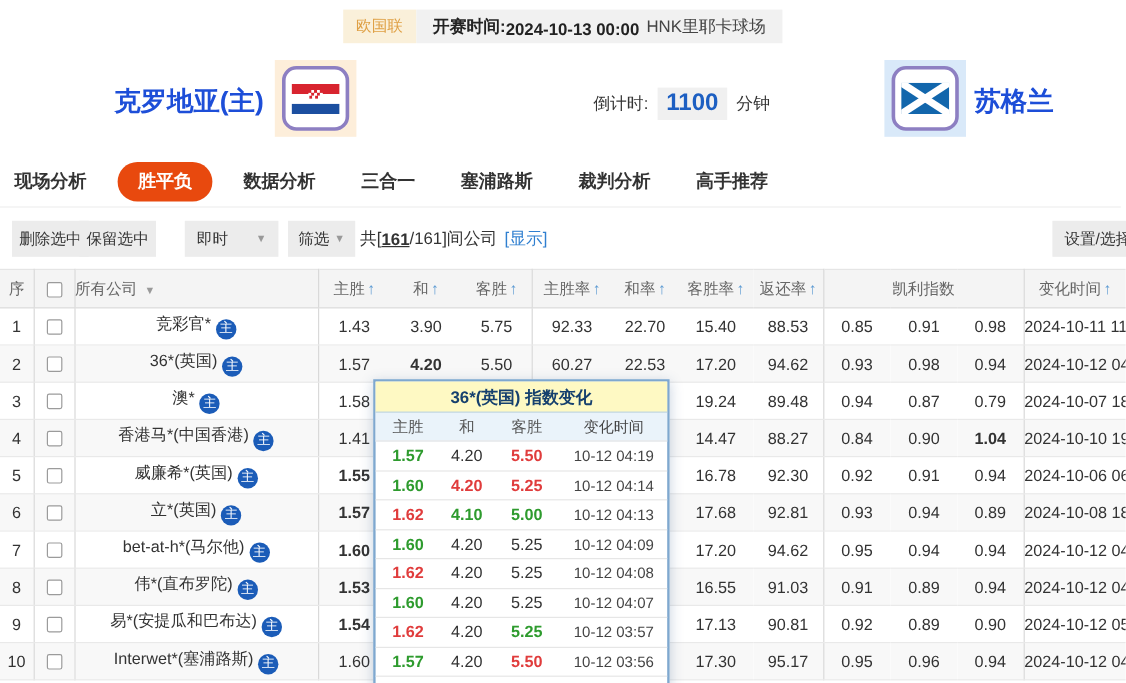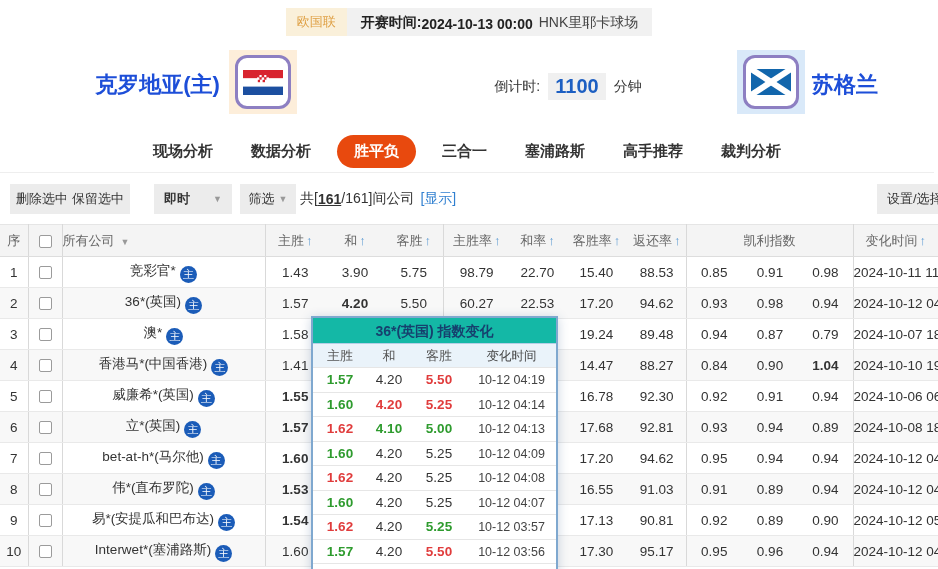--- a/index.html
+++ b/index.html
@@ -18,21 +18,21 @@
   .home-name { left:90px; width:135px; text-align:center; }
   .away-name { left:812px; }
   .flag-tile { position:absolute; top:50px; width:68px; height:64px; display:flex; align-items:center; justify-content:center; }
   .home-tile { left:229px; background:#fdeeda; }
   .away-tile { left:737px; background:#d9e9f9; }
   .flag-frame { width:56px; height:54px; background:#fff; border:3px solid #8d7fc2; border-radius:12px; display:flex; align-items:center; justify-content:center; }
   .countdown { position:absolute; top:73px; left:438px; width:260px; display:flex; align-items:center; gap:8px; font-size:14px; color:#333; justify-content:center; }
   .countdown .val { background:#f0f0f0; color:#1d5fc2; font-size:20px; font-weight:bold; padding:2px 7px; }
 
   
-  .tabs { position:absolute; top:131px; left:0; width:934px; height:42px; display:flex; justify-content:center; align-items:center; gap:14px; border-bottom:1px solid #eee; }
+  .tabs { position:absolute; top:131px; left:0; width:934px; height:42px; display:flex; justify-content:flex-start; align-items:center; gap:14px; border-bottom:1px solid #eee; }
   .tab { font-size:15px; font-weight:bold; color:#333; padding:7px 12px; cursor:pointer; white-space:nowrap; }
   .tab.active { background:#e8490e; color:#fff; border-radius:17px; padding:7px 17px; }
 
   
   .toolbar { position:absolute; top:184px; left:0; width:766px; height:32px; font-size:13px; }
   .tbtn { position:absolute; top:0; height:30px; background:#ececec; color:#333; display:flex; align-items:center; justify-content:center; cursor:pointer; white-space:nowrap; }
   .dd-caret { color:#999; font-size:9px; margin-left:8px; }
   .count-text { position:absolute; left:300px; top:0; height:30px; display:flex; align-items:center; font-size:14px; color:#333; }
   .count-text .bold { font-weight:bold;text-decoration:underline; }
   .show-link { color:#2f7fd0; cursor:pointer; margin-left:6px; }
@@ -48,21 +48,21 @@
   .zhu-icon { display:inline-block; width:17px; height:17px; line-height:17px; border-radius:50%; background:#1b5cb8; color:#fff; font-size:11px; text-align:center; margin-left:4px; vertical-align:-3px; }
   .up { color:#5d9bd3; font-weight:bold; margin-left:2px; cursor:pointer; }
   .hdr-caret { color:#999; font-size:9px; margin-left:6px; cursor:pointer; }
   .cb { display:inline-block; width:13px; height:13px; border:1px solid #9b9b9b; border-radius:2px; background:#fff; cursor:pointer; vertical-align:middle; }
   td.t-time { font-size:12.5px; color:#333; }
   .c-green { color:#2e9b2e; font-weight:bold; }
   .c-red { color:#e03c3c; font-weight:bold; }
 
   
   .popup { position:absolute; top:316px; left:311px; width:247px; background:#fff; border:2px solid #7fa8cf; box-shadow:0 2px 10px rgba(40,80,130,.25); z-index:10; }
-  .popup-title { height:26px; line-height:26px; text-align:center; background:#14b8a6; color:#16406e; font-size:14px; font-weight:bold; border-bottom:1px solid #b5cfe6; }
+  .popup-title { height:26px; line-height:26px; text-align:center; background:#fef9c3; color:#16406e; font-size:14px; font-weight:bold; border-bottom:1px solid #b5cfe6; }
   .popup-row { display:flex; height:24.5px; line-height:24.5px; border-bottom:1px solid #e6e6e6; font-size:13.5px; }
   .popup-row.head { background:#eaf3fa; color:#555; font-size:13px; height:24px; line-height:24px; }
   .popup-row > span { text-align:center; }
   .p-home { width:54px; } .p-draw { width:44px; } .p-away { width:56px; }
   .p-time { width:89px; color:#444; font-size:12.5px; }
 </style>
 </head>
 <body>
 
 <div class="topbar">
@@ -111,32 +111,32 @@
       <rect x="0" y="0" width="40" height="26" fill="#1266ac"></rect>
       <line x1="0" y1="0" x2="40" y2="26" stroke="#ffffff" stroke-width="6"></line>
       <line x1="40" y1="0" x2="0" y2="26" stroke="#ffffff" stroke-width="6"></line>
     </svg>
   </div>
 </div>
 <div class="team-name away-name">苏格兰</div>
 
 <div class="tabs">
     <div class="tab">现场分析</div>
+    <div class="tab active">胜平负</div>
     <div class="tab">数据分析</div>
-    <div class="tab active">胜平负</div>
     <div class="tab">三合一</div>
     <div class="tab">塞浦路斯</div>
+    <div class="tab">裁判分析</div>
     <div class="tab">高手推荐</div>
-    <div class="tab">裁判分析</div>
   </div>
 
 <div class="toolbar">
   <div class="tbtn" style="left:10px;width:64px;">删除选中</div>
   <div class="tbtn" style="left:66px;width:64px;">保留选中</div>
-  <div class="tbtn" style="left:154px;width:78px;justify-content:space-between;padding:0 10px;font-weight:bold;">
+  <div class="tbtn" style="left:154px;width:78px;justify-content:space-between;padding:0 10px;">
     <span>即时</span>
       <span class="dd-caret">▼</span>
   </div>
   <div class="tbtn" style="left:240px;width:56px;">
     <span>筛选</span>
       <span class="dd-caret" style="margin-left:4px;">▼</span>
   </div>
   <div class="count-text">
     <span>共[</span>
       <span class="bold">161</span>
@@ -180,21 +180,21 @@
     </tr>
   </thead>
   <tbody>
       <tr>
         <td class="bR">1</td>
         <td class="bR"><span class="cb"></span></td>
         <td class="company bR"><span>竞彩官*</span><span class="zhu-icon">主</span></td>
         <td>1.43</td>
         <td>3.90</td>
         <td class=" bR">5.75</td>
-        <td>98.79</td>
+        <td>92.33</td>
         <td>22.70</td>
         <td>15.40</td>
         <td class="bR">88.53</td>
         <td>0.85</td>
         <td>0.91</td>
         <td class=" bR">0.98</td>
         <td class="t-time">2024-10-11 11:01</td>
       </tr>
       <tr class="alt">
         <td class="bR">2</td>

